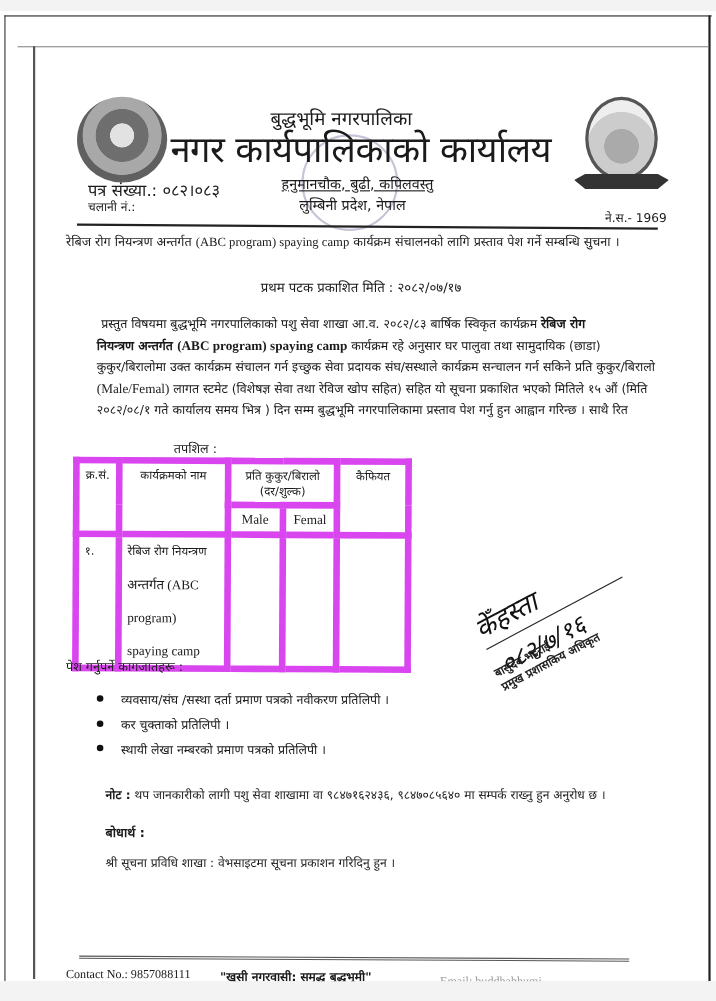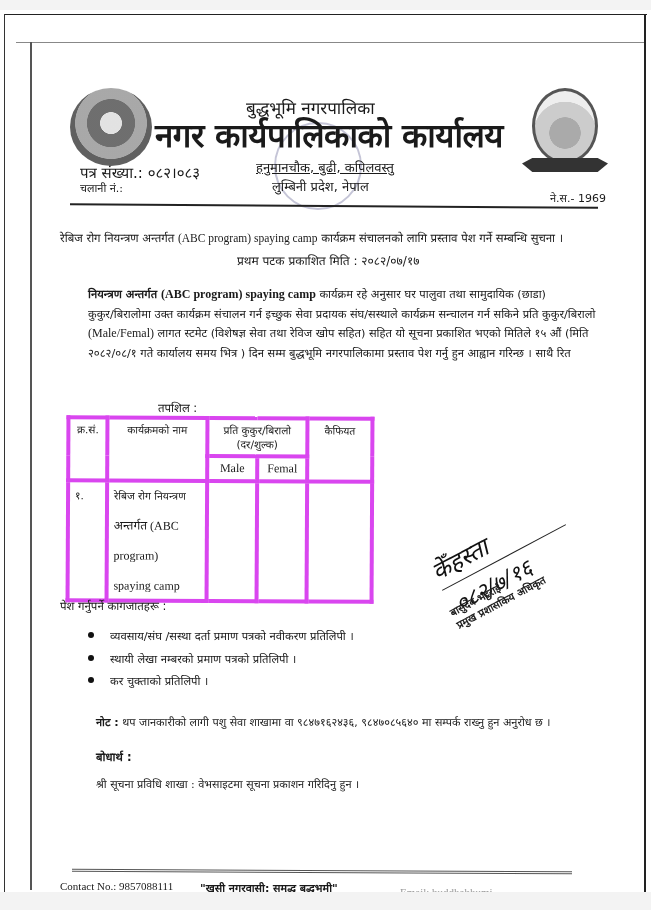--- a/index.html
+++ b/index.html
@@ -13,42 +13,42 @@
   .scan-left-edge { position: absolute; left: 30px; top: 42px; width: 2px; height: 848px; background: #555; }
 
   .emblem { position: absolute; border-radius: 50%; }
   .emblem-left { left: 70px; top: 88px; width: 82px; height: 78px; background: radial-gradient(circle at 50% 45%, #ddd 0 18%, #555 19% 40%, #999 41% 60%, #444 61% 100%); opacity: .85; }
   .emblem-right { left: 532px; top: 88px; width: 66px; height: 76px; border: 3px solid #555; background: radial-gradient(circle at 50% 60%, #aaa 0 30%, #ccc 31% 60%, #eee 61%); }
   .emblem-ribbon { position: absolute; left: 522px; top: 158px; width: 86px; height: 14px; background: #333; clip-path: polygon(0 40%, 12% 0, 88% 0, 100% 40%, 88% 100%, 12% 100%); }
   .stamp-center { position: absolute; left: 274px; top: 122px; width: 88px; height: 88px; border-radius: 50%; border: 2px solid rgba(90,90,140,.35); }
 
   .t { position: absolute; white-space: nowrap; font-family: "DejaVu Sans", sans-serif; }
   .h-sub { left: 246px; top: 96px; font-size: 17px; text-align: right; }
-  .h-main { left: 155px; top: 112px; font-size: 33px; font-weight: bold; letter-spacing: -0.5px; }
+  .h-main { left: 155px; top: 112px; font-size: 33px; font-weight: normal; letter-spacing: -0.5px; }
   .h-addr1 { left: 256px; top: 158px; font-size: 13px; text-decoration: underline; }
   .h-addr2 { left: 272px; top: 177px; font-size: 13px; }
   .ref1 { left: 80px; top: 162px; font-size: 15px; }
   .ref2 { left: 80px; top: 180px; font-size: 11px; }
   .nesa { left: 550px; top: 190px; font-size: 11px; }
   .header-rule { position: absolute; left: 70px; top: 205px; width: 528px; height: 2px; background: #222; transform: rotate(0.4deg); }
 
-  .subject { left: 60px; top: 230px; font-size: 11.5px; }
+  .subject { left: 60px; top: 212px; font-size: 11.5px; }
   .subject .en { font-family: "Liberation Serif", serif; font-size: 11.5px; }
   .pubdate { left: 237px; top: 252px; font-size: 12px; font-weight: normal; }
 
   .para { position: absolute; left: 60px; top: 285px; width: 530px; font-family: "DejaVu Sans", sans-serif; font-size: 11.3px; line-height: 19.6px; text-align: justify; }
   .para .l { display: block; white-space: nowrap; padding-left: 28px; }
   .para .ind { padding-left: 32px; }
   .para b { font-weight: bold; }
   .para .en { font-family: "Liberation Serif", serif; font-size: 12px; }
 
   .tapashil { left: 158px; top: 400px; font-size: 11.5px; }
 
   table.tbl { position: absolute; left: 66px; top: 416px; width: 308px; border-collapse: collapse; font-family: "DejaVu Sans", sans-serif; font-size: 10.5px; transform: rotate(0.3deg); }
-  table.tbl td, table.tbl th { border: 4px solid #d946ef; font-weight: normal; vertical-align: top; padding: 3px 5px; }
+  table.tbl td, table.tbl th { border: 6px solid #d946ef; font-weight: normal; vertical-align: top; padding: 3px 5px; }
   table.tbl .c1 { width: 39px; }
   table.tbl .c2 { width: 102px; }
   table.tbl .c3 { width: 51px; }
   table.tbl .c4 { width: 50px; }
   table.tbl .c5 { width: 66px; }
   table.tbl .center { text-align: center; }
   table.tbl .en { font-family: "Liberation Serif", serif; font-size: 12px; margin-top: 10px; }
   table.tbl .row-body td { height: 102px; line-height: 20px; }
 
   .sig { position: absolute; left: 438px; top: 520px; width: 140px; height: 90px; transform: rotate(-28deg); }
@@ -96,20 +96,21 @@
 <div class="t ref2">चलानी नं.:</div>
 <div class="t nesa">ने.स.- 1969</div>
 <div class="header-rule"></div>
 
 <div class="t subject">
   <span>रेबिज रोग नियन्त्रण अन्तर्गत </span><span class="en">(ABC program) spaying camp</span><span> कार्यक्रम संचालनको लागि प्रस्ताव पेश गर्ने सम्बन्धि सुचना ।</span>
 </div>
 <div class="t pubdate">प्रथम पटक प्रकाशित मिति : २०८२/०७/१७</div>
 
 <div class="para">
+  <span class="l ind"><span>प्रस्तुत विषयमा बुद्धभूमि नगरपालिकाको पशु सेवा शाखा आ.व. २०८२/८३ बार्षिक स्विकृत कार्यक्रम </span><b>रेबिज रोग</b></span>
   <span class="l"><b>नियन्त्रण अन्तर्गत </b><b class="en">(ABC program) spaying camp</b><span> कार्यक्रम रहे अनुसार घर पालुवा तथा सामुदायिक (छाडा)</span></span>
   <span class="l">कुकुर/बिरालोमा उक्त कार्यक्रम संचालन गर्न इच्छुक सेवा प्रदायक संघ/सस्थाले कार्यक्रम सन्चालन गर्न सकिने प्रति कुकुर/बिरालो</span>
   <span class="l"><span class="en">(Male/Femal)</span><span> लागत स्टमेट (विशेषज्ञ सेवा तथा रेविज खोप सहित) सहित यो सूचना प्रकाशित भएको मितिले १५ औं (मिति</span></span>
   <span class="l">२०८२/०८/१ गते कार्यालय समय भित्र ) दिन सम्म बुद्धभूमि नगरपालिकामा प्रस्ताव पेश गर्नु हुन आह्वान गरिन्छ । साथै रित</span>
 </div>
 
 <div class="t tapashil">तपशिल :</div>
 <table class="tbl">
   <tbody>
       <tr>
@@ -143,22 +144,22 @@
   <div class="sig-date">०८२/७/१६</div>
 </div>
 <div class="sig-stamp">
   <div>बासुदेव भट्टराई</div>
   <div>प्रमुख प्रशासकिय अधिकृत</div>
 </div>
 
 <div class="t docs-title">पेश गर्नुपर्ने कागजातहरू :</div>
 <ul class="docs-list">
   <li><span class="bullet"></span><span>व्यवसाय/संघ /सस्था दर्ता प्रमाण पत्रको नवीकरण प्रतिलिपी ।</span></li>
+  <li><span class="bullet"></span><span>कर चुक्ताको प्रतिलिपी ।</span></li>
   <li><span class="bullet"></span><span>स्थायी लेखा नम्बरको प्रमाण पत्रको प्रतिलिपी ।</span></li>
-  <li><span class="bullet"></span><span>कर चुक्ताको प्रतिलिपी ।</span></li>
 </ul>
 
 <div class="note"><b>नोट :</b><span> थप जानकारीको लागी पशु सेवा शाखामा वा ९८४७१६२४३६, ९८४७०८५६४० मा सम्पर्क राख्नु हुन अनुरोध छ ।</span></div>
 <div class="t bodhartha">बोधार्थ :</div>
 <div class="t cc">श्री सूचना प्रविधि शाखा : वेभसाइटमा सूचना प्रकाशन  गरिदिनु हुन ।</div>
 
 <div class="footer-rule"></div>
 <div class="t footer-contact">Contact No.: 9857088111</div>
 <div class="t footer-slogan">"खुसी नगरवासी: समृद्ध बुद्धभूमी"</div>
 <div class="t footer-email">Email: buddhabhumi...</div>

